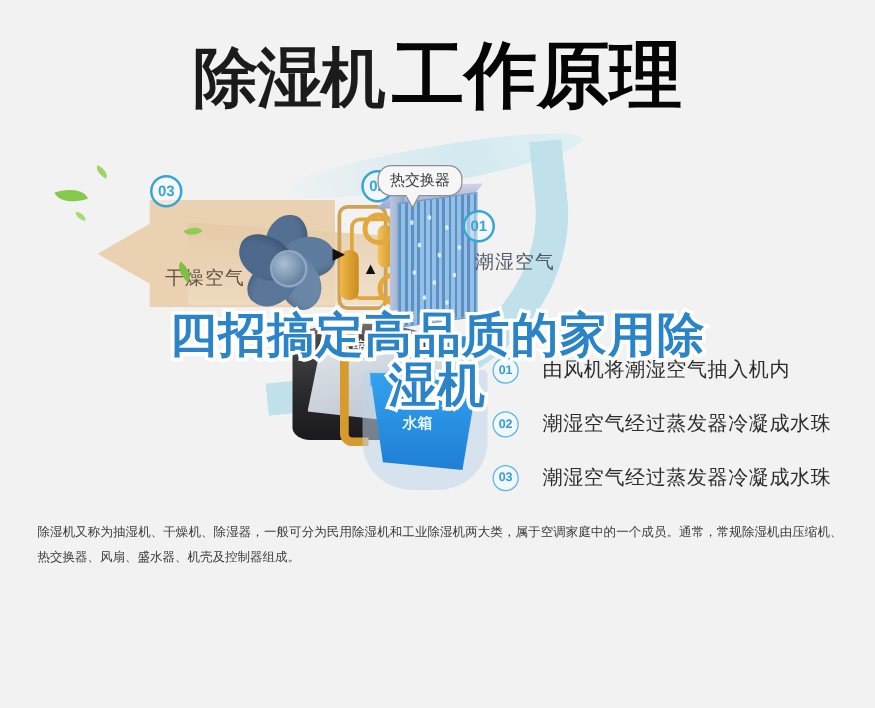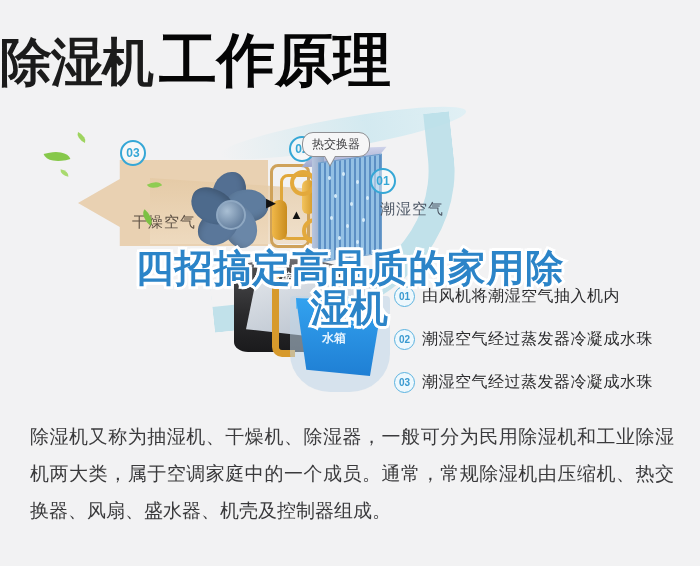--- a/index.html
+++ b/index.html
@@ -8,21 +8,21 @@
     background:#f2f2f3;
     font-family:"Liberation Sans","DejaVu Sans",sans-serif;
     overflow:hidden;
     position:relative;
   }
   .page{position:relative;width:700px;height:566px;background:#f2f2f3;}
 
   
   .title-wrap{
     position:absolute;left:0;top:22px;width:700px;
-    white-space:nowrap;
+    text-align:center;white-space:nowrap;
   }
   .title-a{
     font-size:52px;font-weight:bold;color:#1b1b1b;
     letter-spacing:-1px;
     font-family:"DejaVu Sans","Liberation Sans",sans-serif;
   }
   .title-b{
     font-size:58px;font-weight:bold;color:#050505;
     letter-spacing:0px;margin-left:6px;
     font-family:"DejaVu Sans","Liberation Sans",sans-serif;
@@ -197,44 +197,44 @@
 
   
   .steps{position:absolute;left:394px;top:168px;width:300px;}
   .step{display:flex;align-items:center;margin-bottom:22px;}
   .step-num{
     width:19px;height:19px;min-width:19px;border-radius:50%;
     border:1.5px solid #5bb3e0;color:#3a9ad0;
     font-size:10px;font-weight:bold;display:flex;align-items:center;justify-content:center;
     margin-right:7px;background:#eef8fd;
   }
-  .step-txt{font-size:16px;color:#2c2c2e;letter-spacing:.5px;white-space:nowrap;}
+  .step-txt{font-size:16px;color:#2c2c2e;letter-spacing:.5px;white-space:nowrap;margin-left:12px;}
 
   
   .overlay{
     position:absolute;left:0;top:248px;width:700px;text-align:center;
     pointer-events:none;
   }
   .overlay-line{
     font-size:38px;font-weight:bold;color:#2b84c8;
     font-family:"DejaVu Sans","Liberation Sans",sans-serif;
     letter-spacing:1px;line-height:1.06;
     -webkit-text-stroke:5px #ffffff;
     paint-order:stroke fill;
     text-shadow:
       2px 2px 0 #ffffff, -2px 2px 0 #ffffff, 2px -2px 0 #ffffff, -2px -2px 0 #ffffff,
       3px 0 0 #ffffff, -3px 0 0 #ffffff, 0 3px 0 #ffffff, 0 -3px 0 #ffffff;
   }
 
   
   .body-text{position:absolute;left:30px;top:418px;width:644px;}
   .para{
-    font-size:19px;line-height:1.95;color:#3a3a3c;
+    font-size:10px;line-height:1.95;color:#3a3a3c;
     text-align:justify;margin:0 0 12px 0;
-    font-family:Liberation Serif, serif;
+    font-family:Liberation Mono, monospace;
   }
 </style>
 </head>
 <body>
 
 <div class="page">
 
   <div class="title-wrap">
     <span class="title-a">除湿机</span><span class="title-b">工作原理</span>
   </div>

